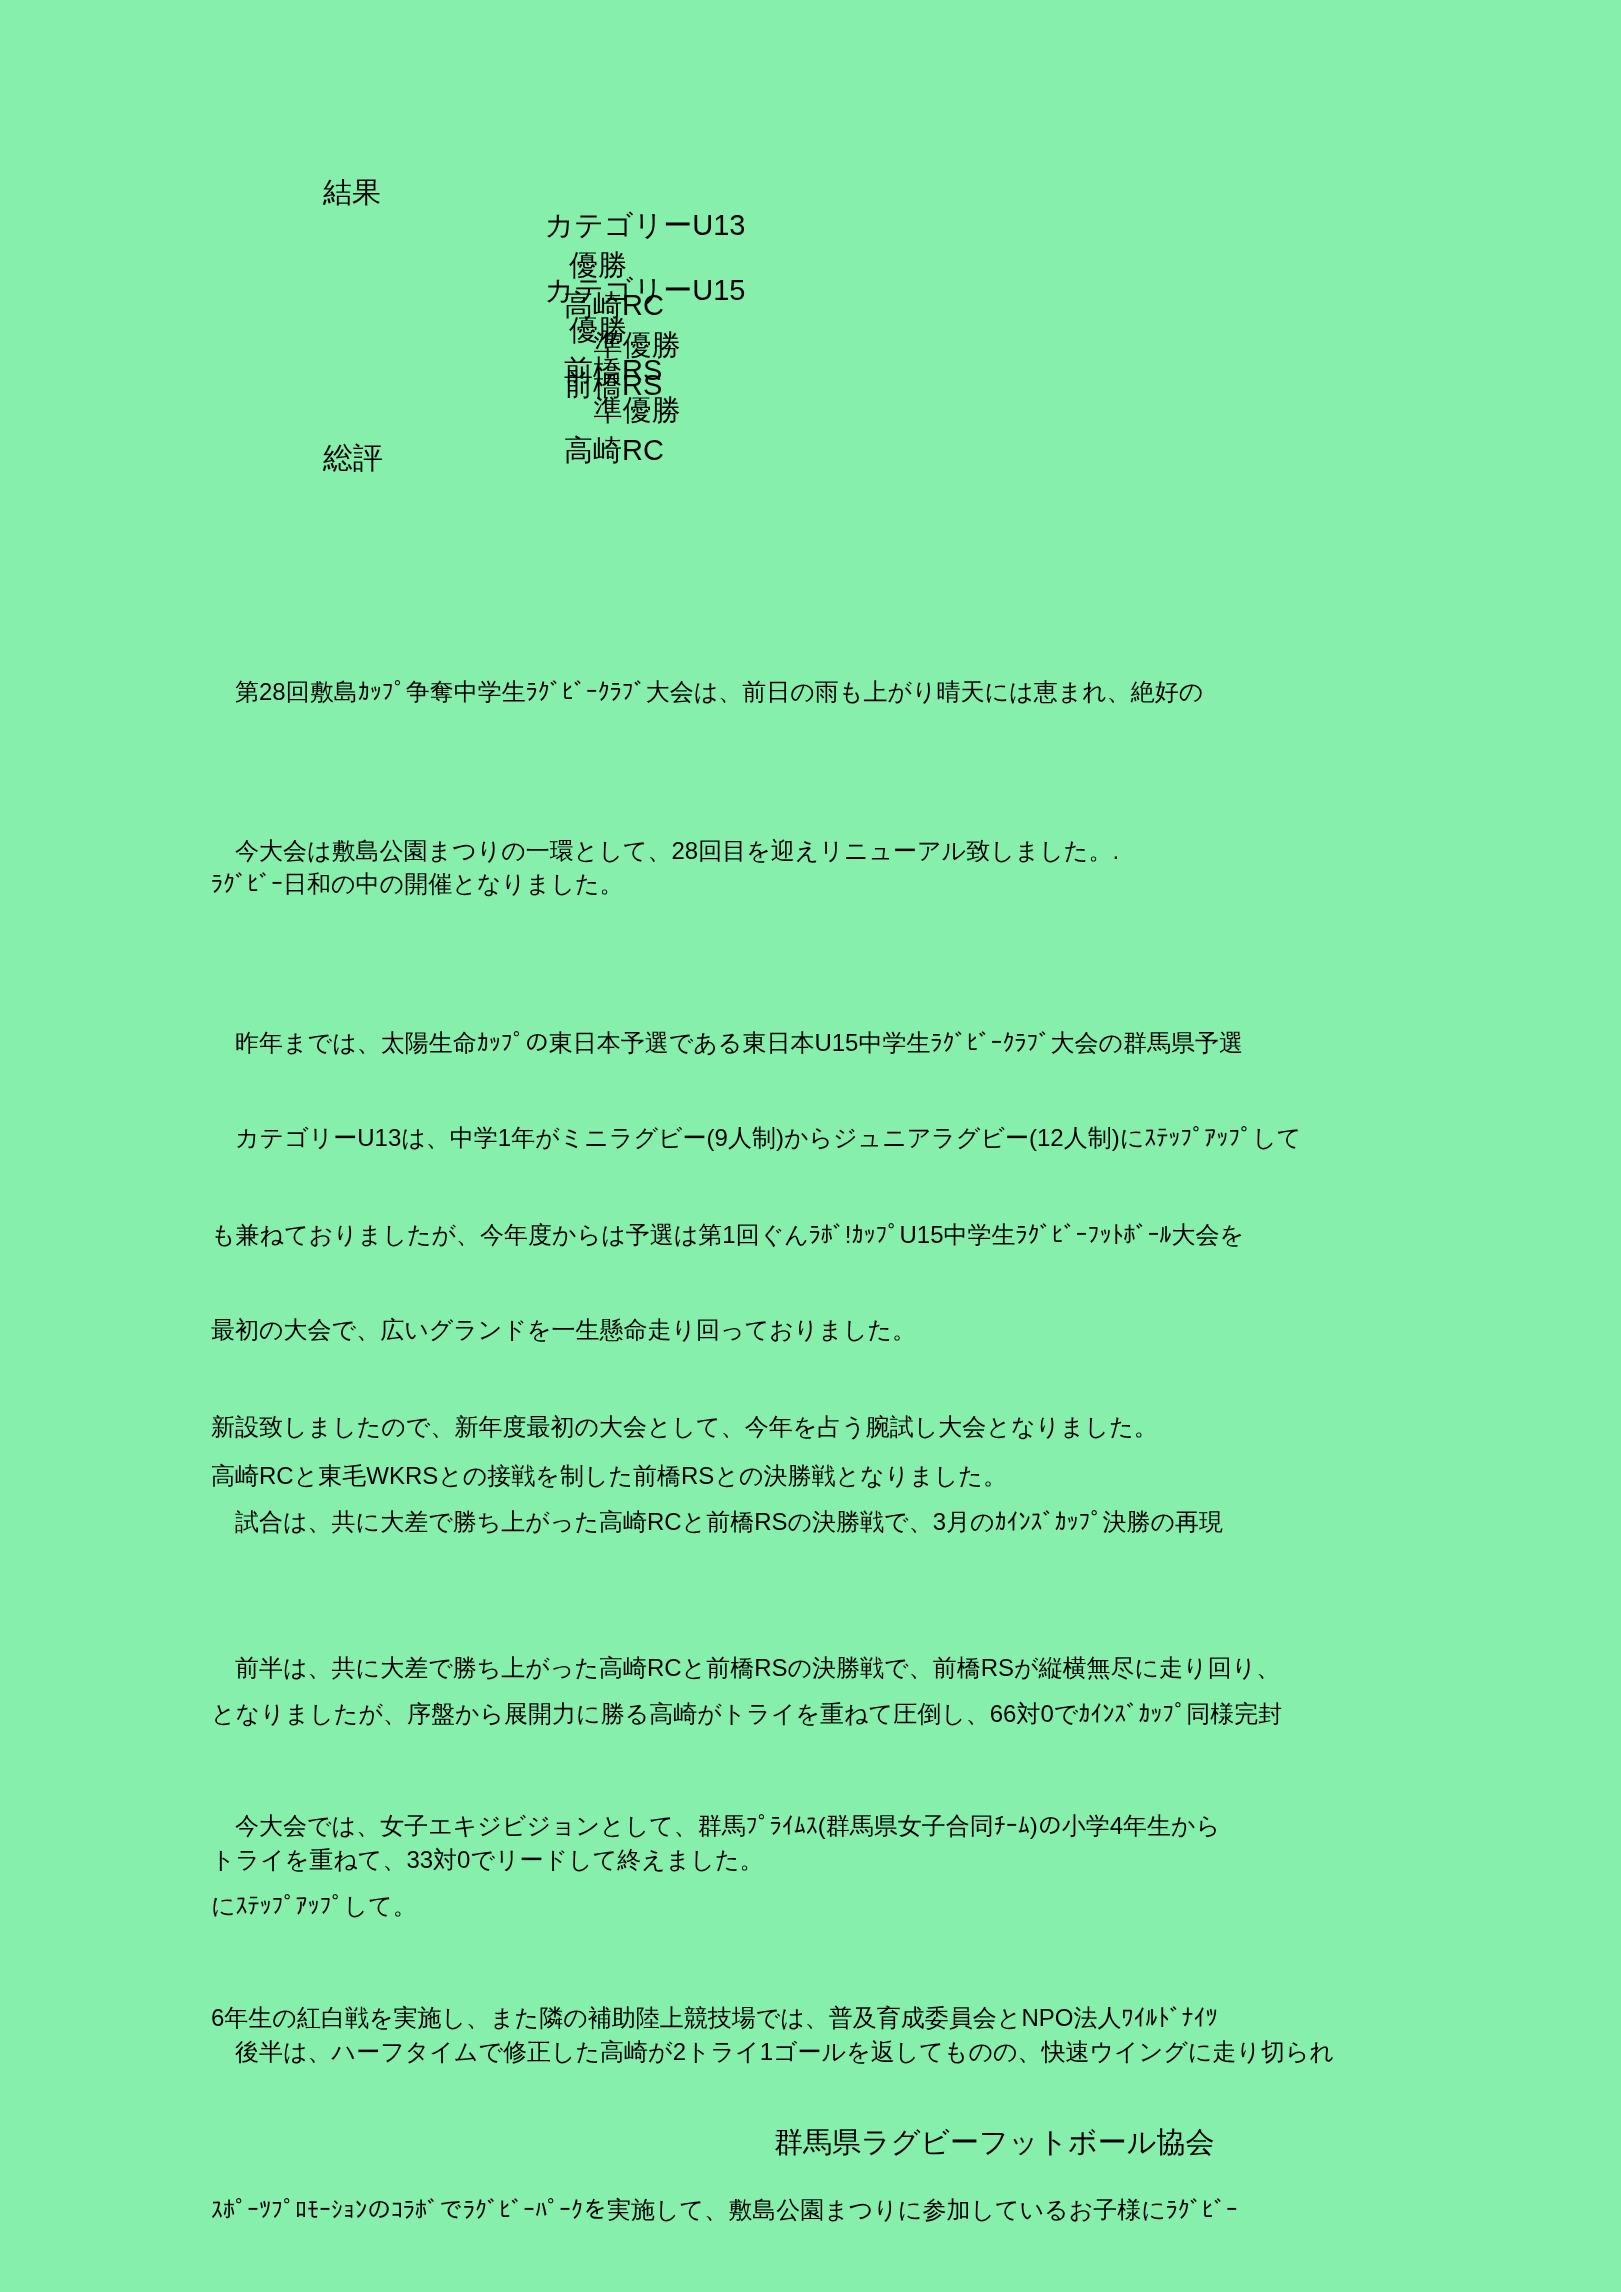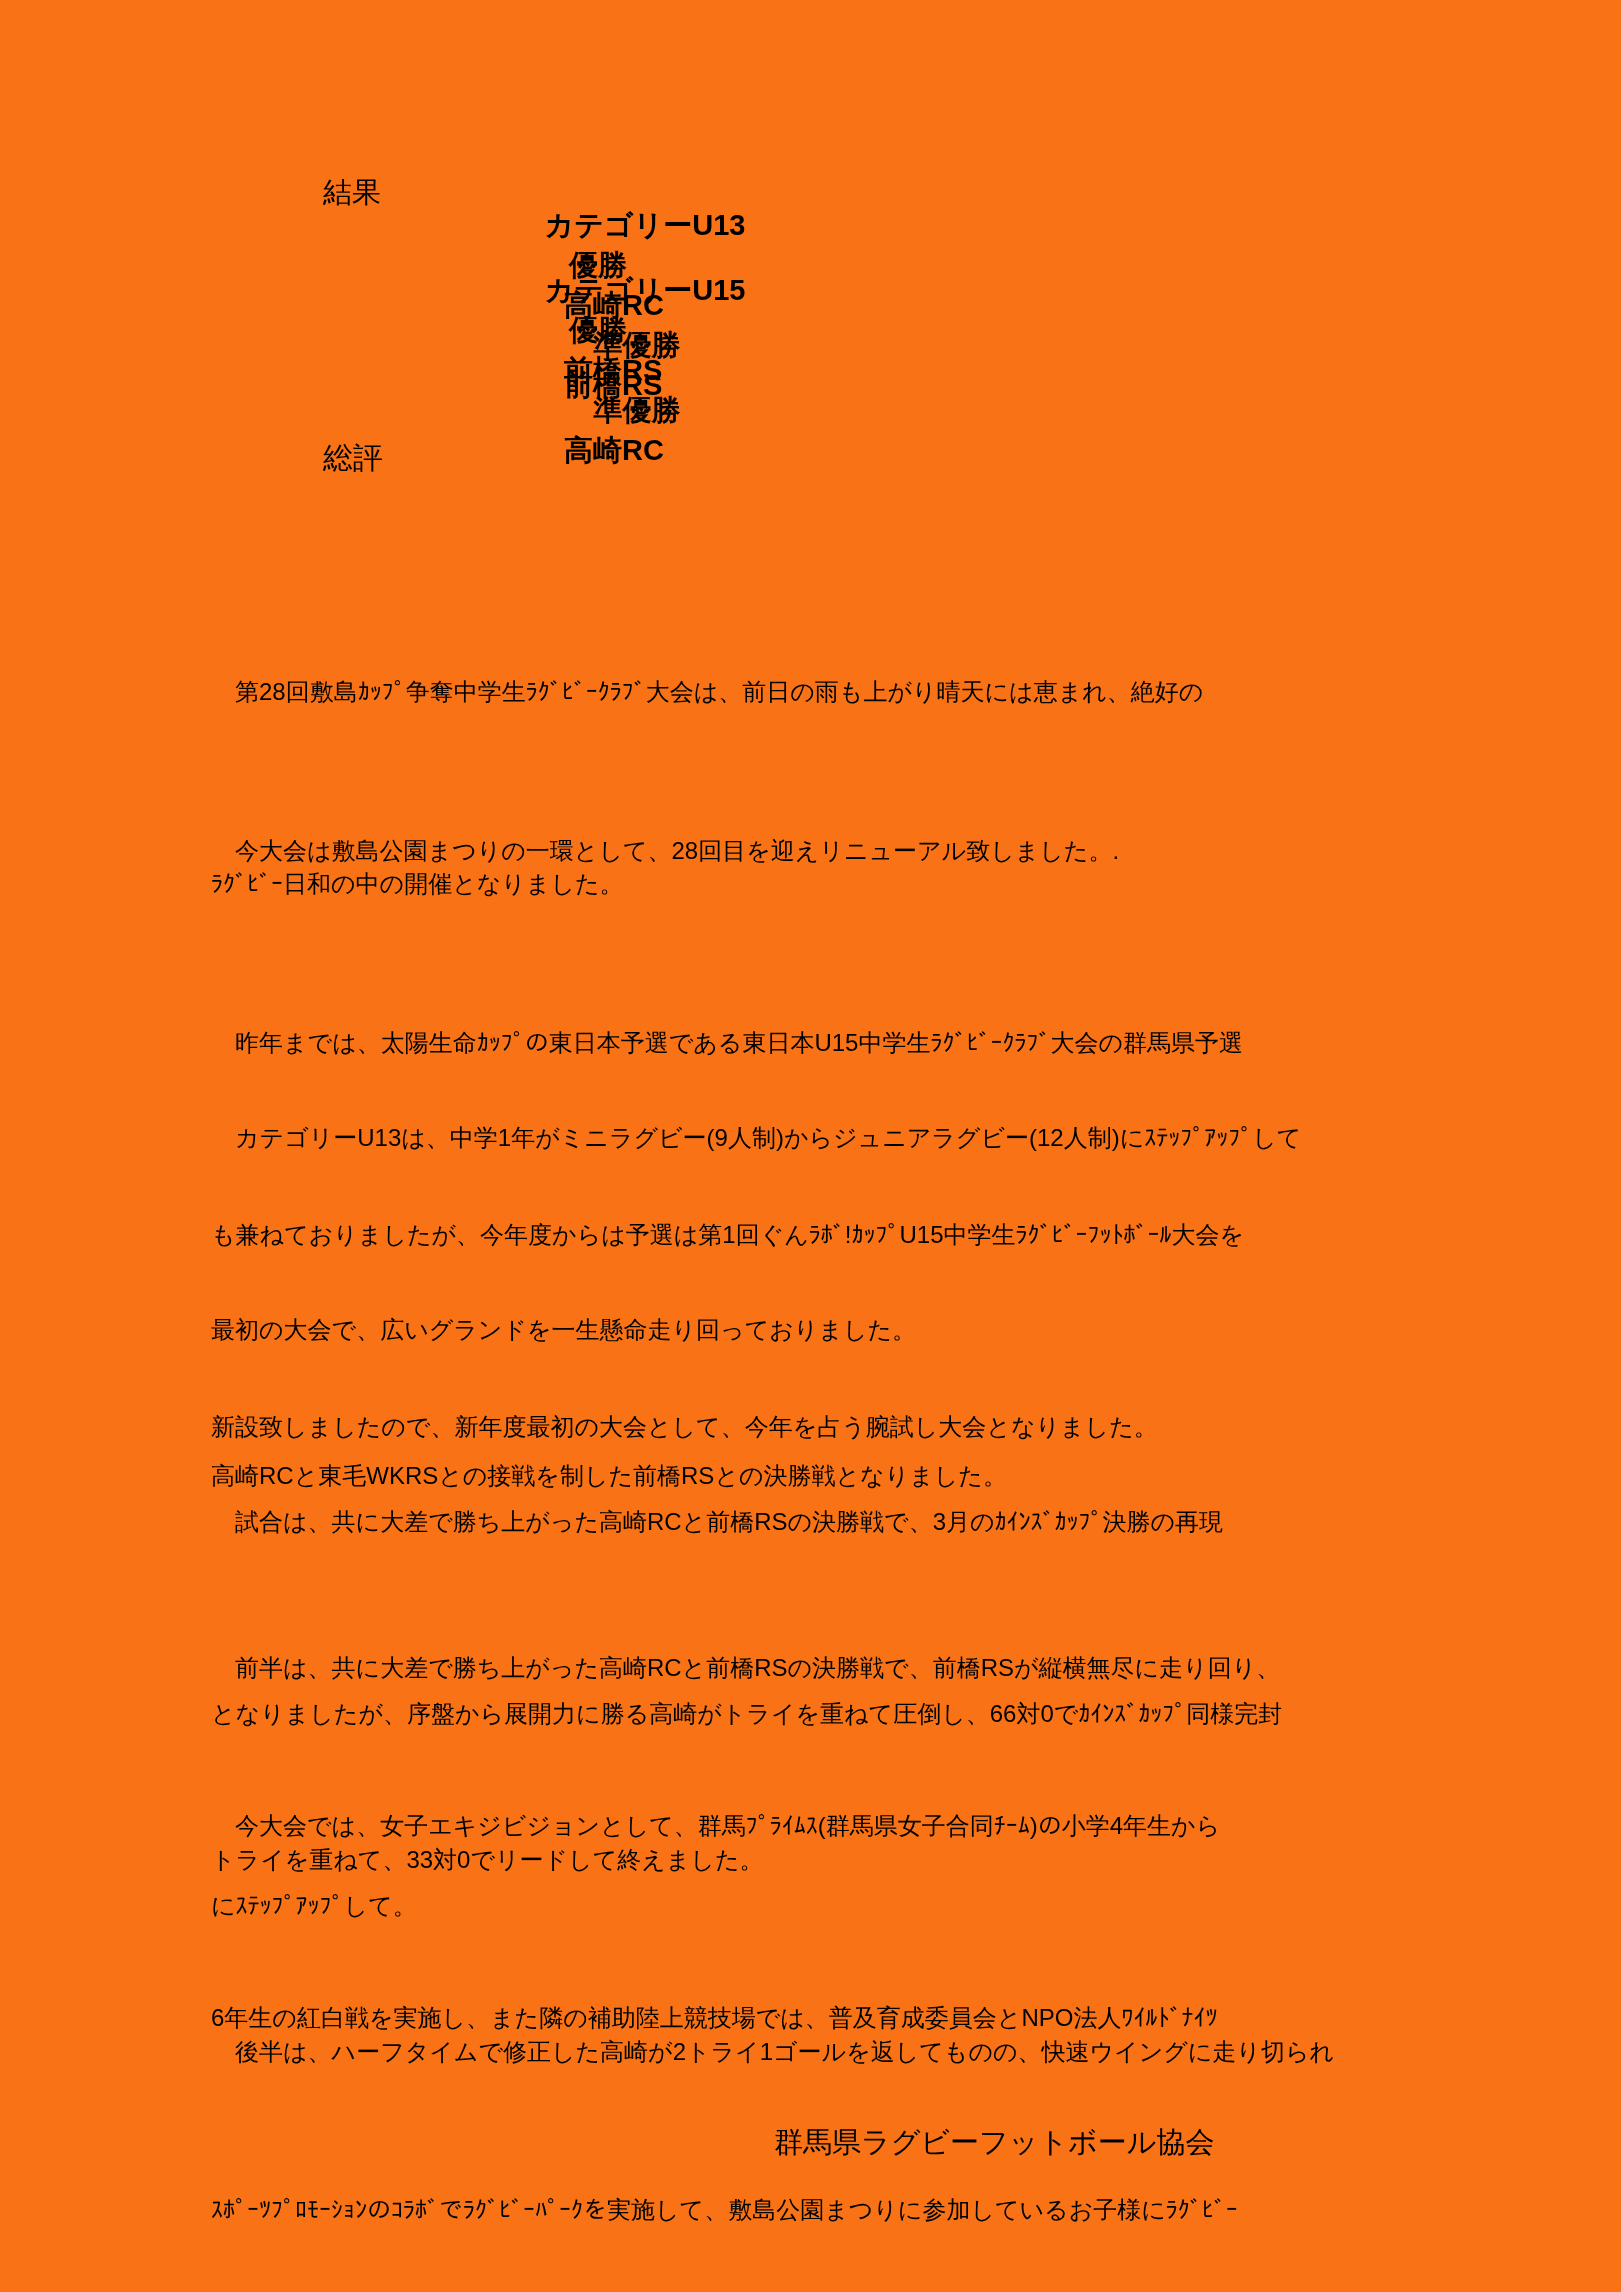--- a/index.html
+++ b/index.html
@@ -1,20 +1,20 @@
 <!DOCTYPE html>
 <html><head>
 <meta charset="utf-8">
 <style>
   html,body{margin:0;padding:0;background:#e8e8e8;}
   .page{
     position:relative;
     width:1621px;
     height:2293px;
-    background:#f97316;
+    background:#86efac;
     color:#000000;
     font-family:"Liberation Sans","DejaVu Sans",sans-serif;
     overflow:hidden;
     margin:0 auto;
   }
   .results{
     position:absolute;
     top:173px;
     left:323px;
     font-size:29px;
@@ -23,21 +23,21 @@
     display:flex;
     align-items:flex-start;
     height:65px;
     white-space:pre;
   }
   .res-label-col{
     display:inline-block;
     width:157px;
     flex:0 0 157px;
   }
-  .res-line span{display:inline-block;font-weight:bold;}
+  .res-line span{display:inline-block;}
   .gap25{margin-left:24.5px;}
   .gap20{margin-left:19.6px;}
   .gap50{margin-left:49px;}
   .heading{
     position:absolute;
     left:323px;
     top:438px;
     font-size:30px;
     font-weight:400;
   }

